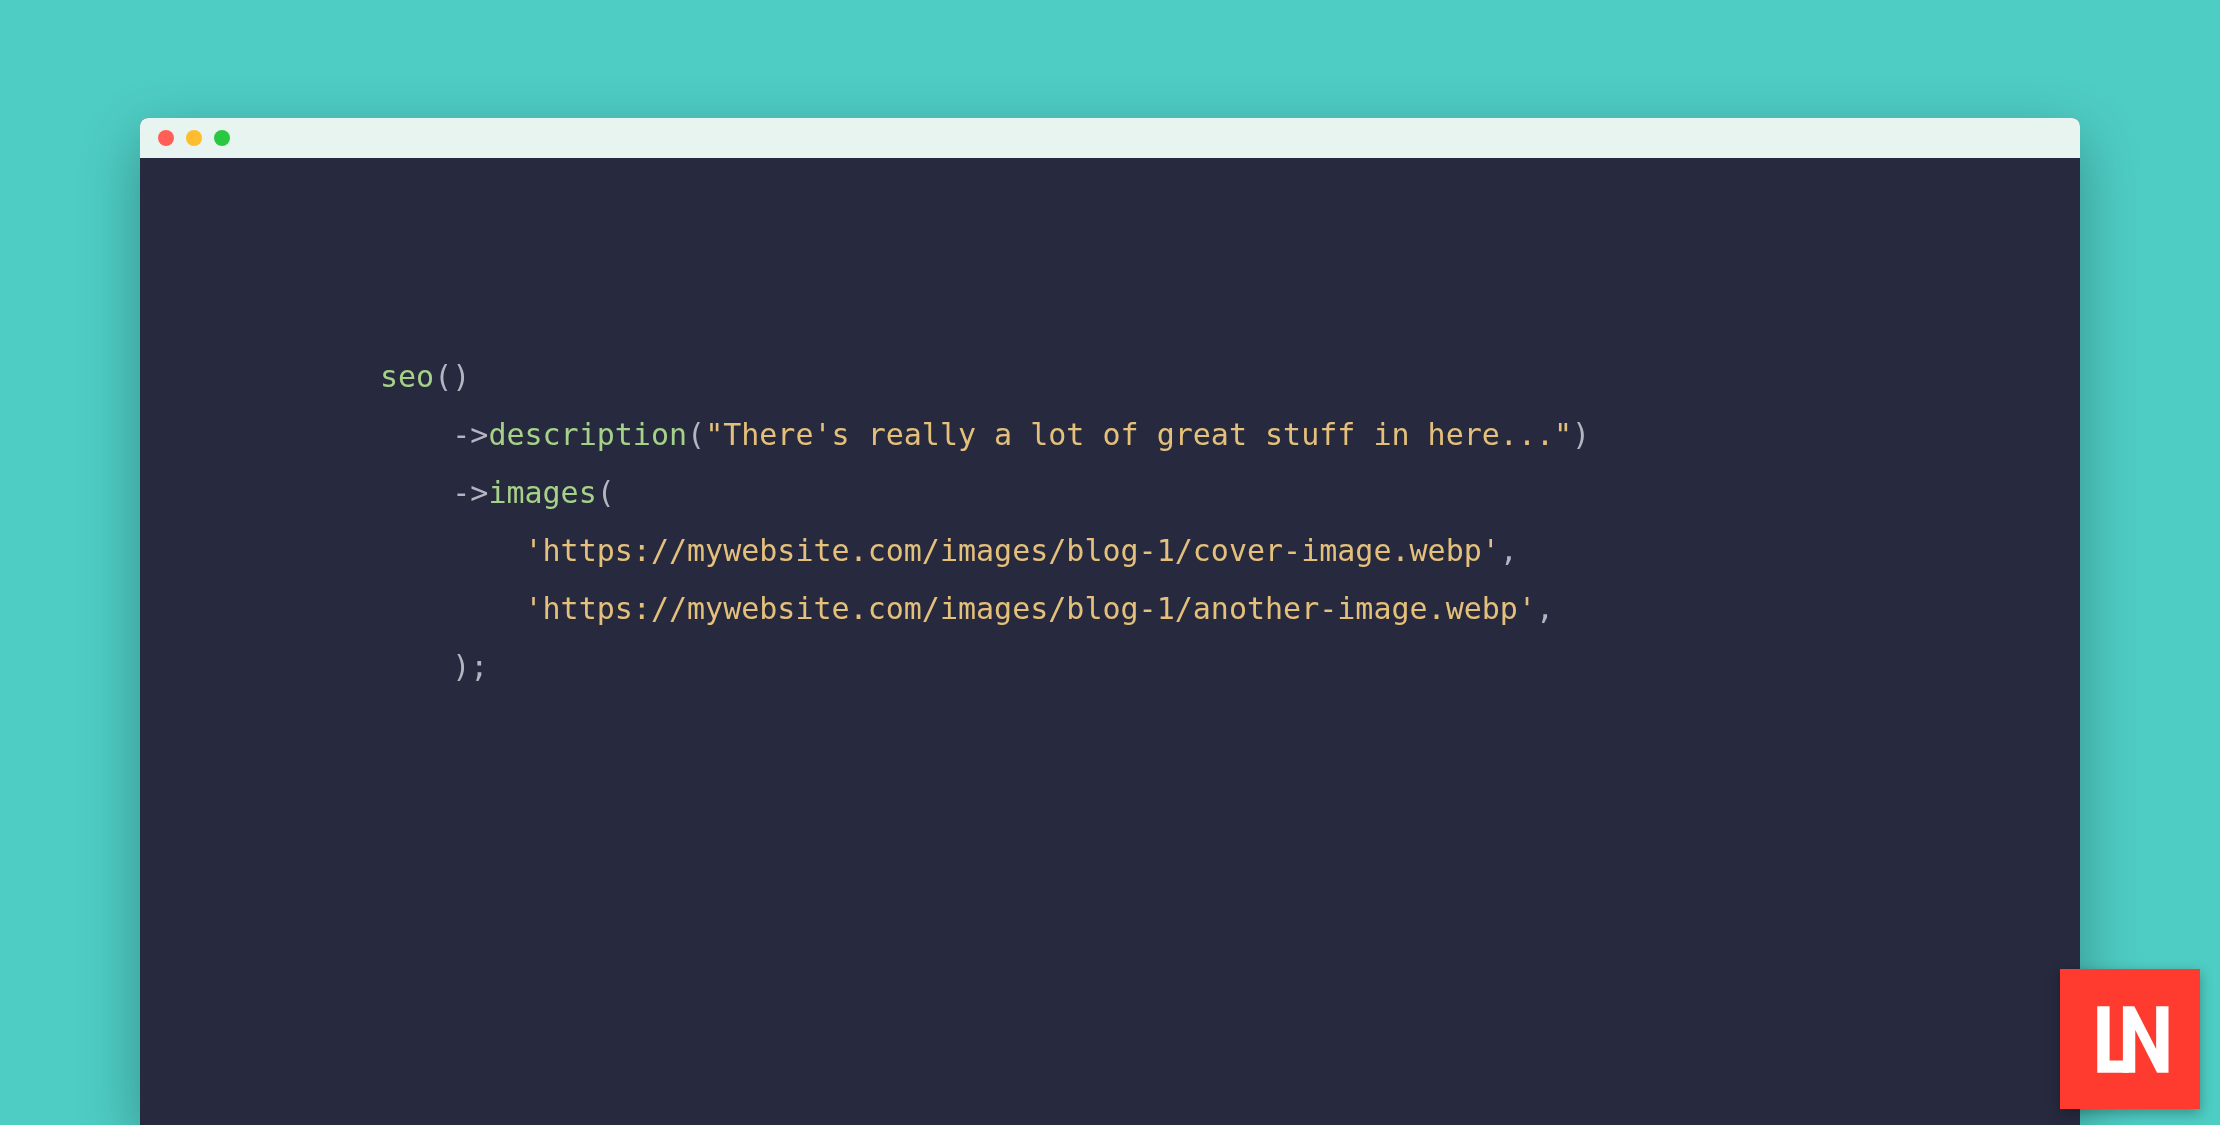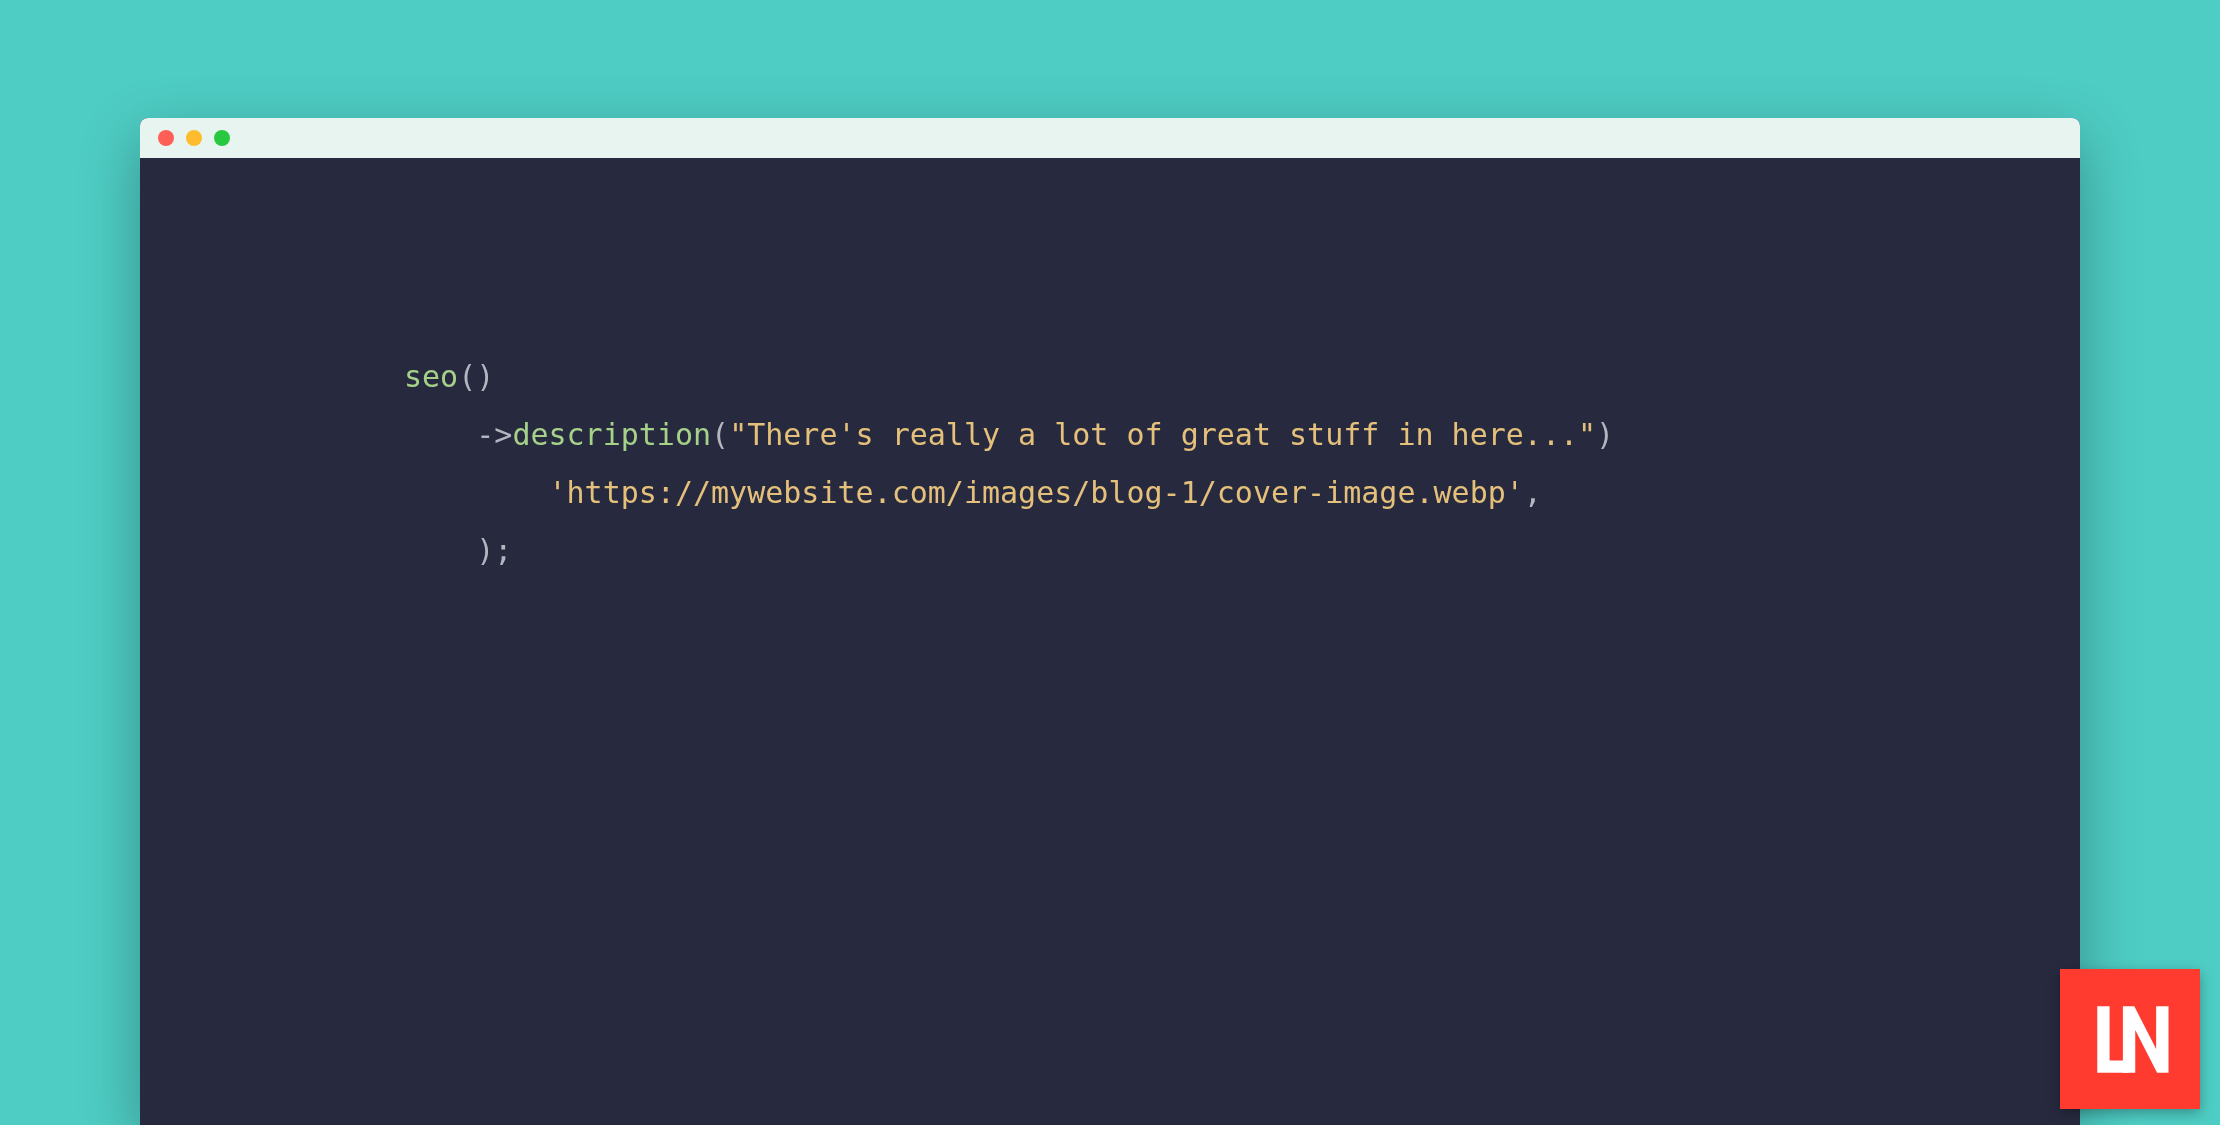--- a/index.html
+++ b/index.html
@@ -40,21 +40,20 @@
   .dot.green { background: #28c840; }
   .code-area {
     padding: 190px 0 0 240px;
     font-size: 30px;
     line-height: 58px;
     color: #c5bfbf;
   }
   .code-line {
     white-space: pre;
     position: relative;
-    margin-left: 24px;
   }
   .tok-fn { color: #a6d189; }
   .tok-punc { color: #b5b5c2; }
   .tok-op { color: #b5b5c2; }
   .tok-method { color: #a6d189; }
   .tok-str { color: #e5c07b; }
   .logo-badge {
     position: absolute;
     right: 20px;
     bottom: 16px;
@@ -73,21 +72,23 @@
 
 <div class="window">
   <div class="titlebar">
     <div class="dot red"></div>
     <div class="dot yellow"></div>
     <div class="dot green"></div>
   </div>
   <div class="code-area">
     <div class="code-line"><span class="tok-fn">seo</span><span class="tok-punc">()</span></div>
     <div class="code-line">    <span class="tok-op">-&gt;</span><span class="tok-method">description</span><span class="tok-punc">(</span><span class="tok-str">"There's really a lot of great stuff in here..."</span><span class="tok-punc">)</span></div>
+    <div class="code-line">    <span class="tok-op">-&gt;</span><span class="tok-method">images</span><span class="tok-punc">(</span></div>
     <div class="code-line">        <span class="tok-str">'https://mywebsite.com/images/blog-1/cover-image.webp'</span><span class="tok-punc">,</span></div>
+    <div class="code-line">        <span class="tok-str">'https://mywebsite.com/images/blog-1/another-image.webp'</span><span class="tok-punc">,</span></div>
     <div class="code-line">    <span class="tok-punc">);</span></div>
   </div>
 </div>
 
 <div class="logo-badge">
   <svg viewBox="0 0 100 100">
     <path d="M 15 15 L 15 85 L 48 85 L 48 72 L 28 72 L 28 15 Z" fill="white"></path>
     <path d="M 42 15 L 42 85 L 55 85 L 55 40 L 78 85 L 90 85 L 90 15 L 77 15 L 77 60 L 54 15 Z" fill="white"></path>
   </svg>
 </div>

